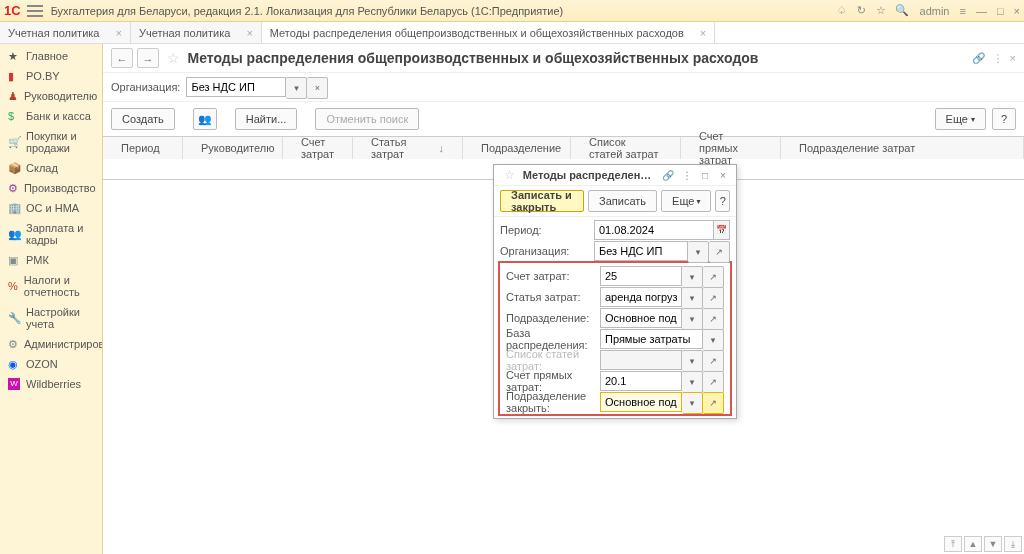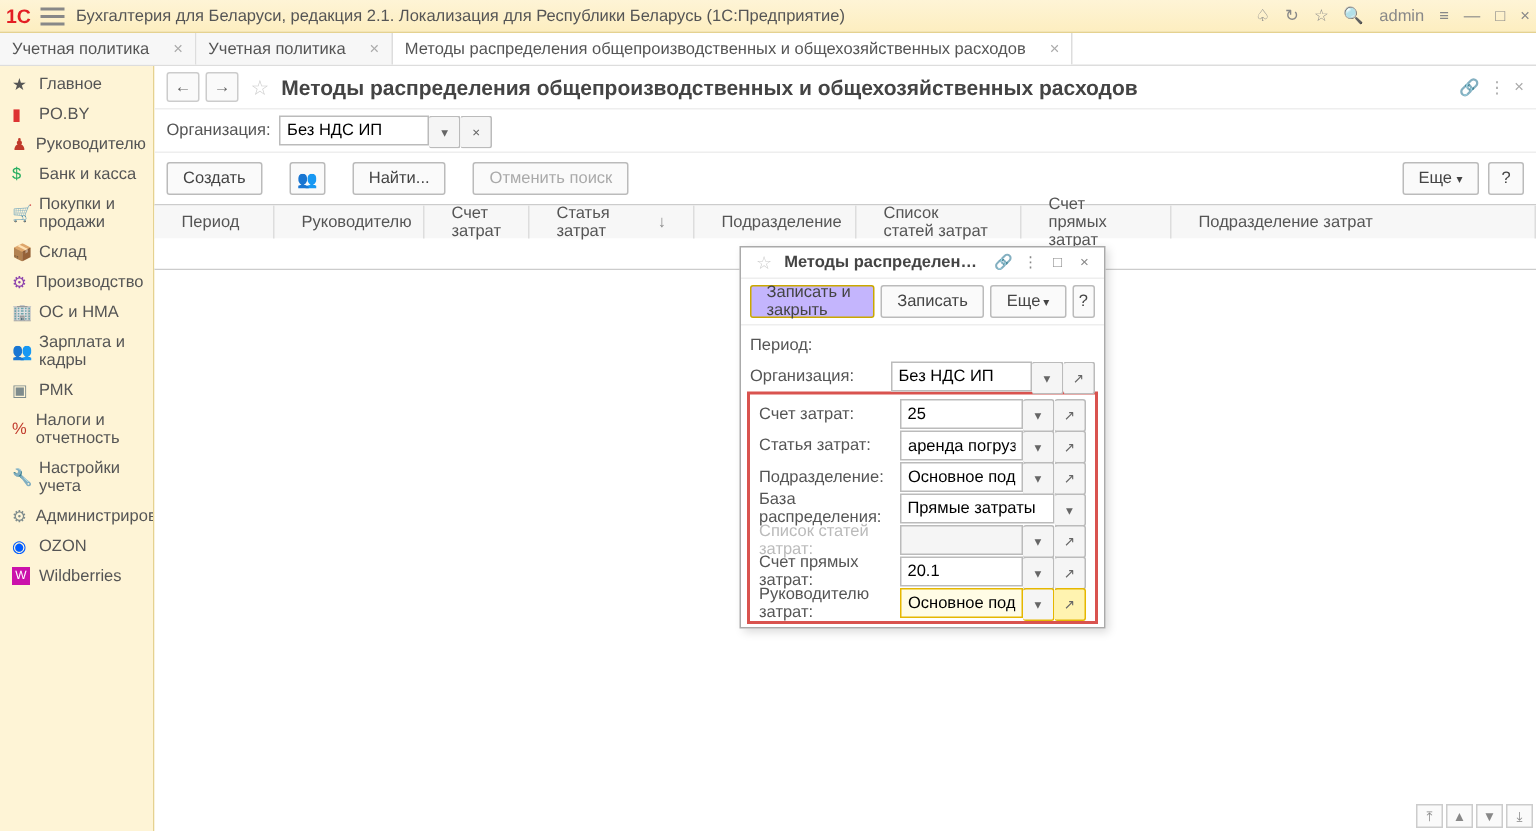--- a/index.html
+++ b/index.html
@@ -47,21 +47,21 @@
 .grid-header { display: flex; background: #f7f7f7; height: 22px; }
 .grid-header .col { border-right: 1px solid #ddd; padding: 4px 18px; color: #555; display: flex; align-items: center; gap: 2px; }
 .grid-body { height: 20px; background: #fff; }
 
 .dialog { position: absolute; left: 390px; top: 120px; width: 244px; background: #fff; border: 1px solid #aaa; box-shadow: 2px 2px 6px rgba(0,0,0,0.15); }
 .dialog-header { display: flex; align-items: center; padding: 3px 6px; border-bottom: 1px solid #eee; gap: 4px; }
 .dialog-header .star { font-size: 12px; }
 .dialog-title { flex: 1; font-weight: bold; color: #444; overflow: hidden; text-overflow: ellipsis; white-space: nowrap; }
 .dialog-header .ctrl { color: #888; cursor: pointer; width: 14px; text-align: center; font-size: 10px; }
 .dialog-toolbar { display: flex; gap: 4px; padding: 4px 6px; border-bottom: 1px solid #eee; }
-.btn.primary { background: #c4b5fd; border-color: #caa800; font-weight: normal; }
+.btn.primary { background: #fef9c3; border-color: #caa800; font-weight: bold; }
 .dialog-body { padding: 2px 0; }
 .form-row { display: flex; align-items: center; padding: 2px 6px; height: 21px; }
 .form-row label { width: 94px; color: #555; }
 .form-row.disabled label { color: #bbb; }
 .form-row .combo { flex: 1; }
 .form-row .combo input { width: 100%; flex: 1; }
 .form-row input.single { border: 1px solid #bbb; height: 20px; padding: 0 4px; flex: 1; outline: none; }
 .cal-btn { width: 16px; border: 1px solid #bbb; border-left: none; display: flex; align-items: center; justify-content: center; background: #f5f5f5; cursor: pointer; color: #666; font-size: 9px; }
 
 .statusbar { position: absolute; bottom: 0; right: 0; display: flex; gap: 2px; padding: 2px; }
@@ -268,20 +268,24 @@
             <span>Еще</span> 
             <span style="font-size:8px;margin-left:2px">▾</span>
           </div>
         <div class="btn icon-only">
             <span>?</span>
           </div>
       </div>
       <div class="dialog-body">
         <div class="form-row">
           <label>Период:</label>
+          <div class="combo" style="flex:1">
+            <input class="single" style="flex: 1 1 0%;" value="01.08.2024">
+            <div class="cal-btn">📅</div>
+          </div>
         </div>
         <div class="form-row">
           <label>Организация:</label>
           <div class="combo">
               <input value="Без НДС ИП" style="">
               <div class="btn">▾</div>
               <div class="btn">↗</div>
             </div>
         </div>
 
@@ -327,21 +331,21 @@
           </div>
           <div class="form-row">
             <label>Счет прямых затрат:</label>
             <div class="combo">
                 <input value="20.1" style="">
                 <div class="btn">▾</div>
                 <div class="btn">↗</div>
               </div>
           </div>
           <div class="form-row">
-            <label>Руководителю затрат:</label>
+            <label>Подразделение закрыть:</label>
             <div class="combo">
                 <input style="border-color: rgb(229, 183, 0); background: rgb(255, 252, 229);" value="Основное подразделение">
                 <div class="btn" style="border-color:#e5b700">▾</div>
                 <div class="btn" style="border-color:#e5b700;background:#fff3b0">↗</div>
               </div>
           </div>
         </div>
       </div>
     </div>
 

